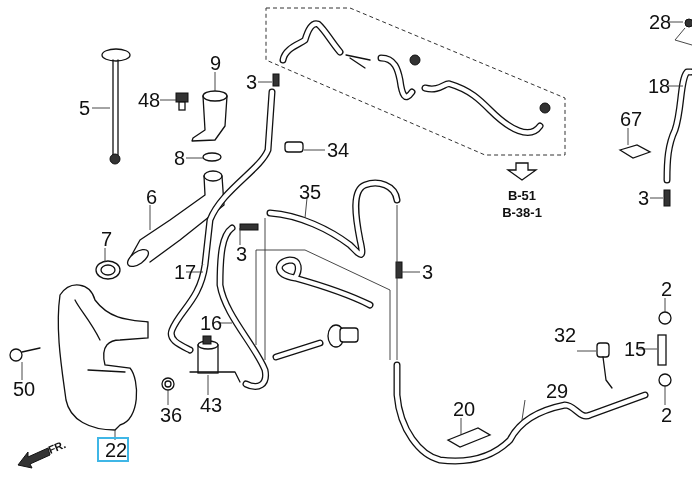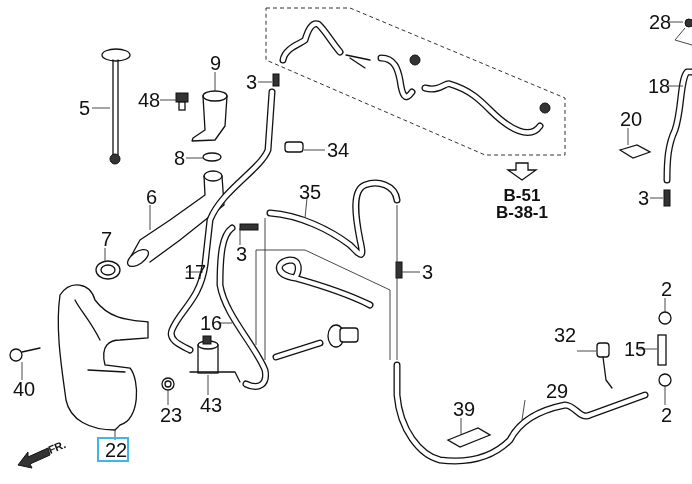--- a/index.html
+++ b/index.html
@@ -1,20 +1,20 @@
 <!DOCTYPE html>
 <html><head>
 <meta charset="utf-8">
 <style>
   html,body{margin:0;padding:0;background:#fff;}
   body{width:692px;height:484px;overflow:hidden;position:relative;font-family:"Liberation Sans",sans-serif;}
   #stage{position:absolute;left:0;top:0;width:692px;height:484px;}
   svg{position:absolute;left:0;top:0;}
   .lbl{position:absolute;font-size:20px;color:#111;line-height:14px;white-space:nowrap;}
-  .ref{position:absolute;font-size:17px;font-weight:bold;color:#111;line-height:14px;white-space:nowrap;text-align:center;}
+  .ref{position:absolute;font-size:13px;font-weight:bold;color:#111;line-height:14px;white-space:nowrap;text-align:center;}
   .hl{position:absolute;border:2px solid #3fb6e6;box-sizing:border-box;}
   .part{fill:none;stroke:#111;stroke-width:1.3;stroke-linejoin:round;stroke-linecap:round;}
   .hose{fill:none;stroke:#111;stroke-width:7;stroke-linecap:round;stroke-linejoin:round;}
   .hosein{fill:none;stroke:#fff;stroke-width:4.4;stroke-linecap:round;stroke-linejoin:round;}
   .lead{fill:none;stroke:#333;stroke-width:0.9;}
   .dash{fill:none;stroke:#333;stroke-width:1;stroke-dasharray:4 3;}
   .fill{fill:#fff;stroke:#111;stroke-width:1.3;}
   .dark{fill:#333;stroke:#111;stroke-width:1;}
 </style>
 </head>
@@ -202,35 +202,35 @@
 <span class="lbl" style="left:79px;top:101px">5</span>
 <span class="lbl" style="left:138px;top:93px">48</span>
 <span class="lbl" style="left:210px;top:56px">9</span>
 <span class="lbl" style="left:246px;top:75px">3</span>
 <span class="lbl" style="left:174px;top:151px">8</span>
 <span class="lbl" style="left:327px;top:143px">34</span>
 <span class="lbl" style="left:146px;top:190px">6</span>
 <span class="lbl" style="left:101px;top:232px">7</span>
 <span class="lbl" style="left:236px;top:247px">3</span>
 <span class="lbl" style="left:299px;top:185px">35</span>
-<span class="lbl" style="left:184px;top:265px">17</span>
+<span class="lbl" style="left:174px;top:265px">17</span>
 <span class="lbl" style="left:200px;top:316px">16</span>
 <span class="lbl" style="left:422px;top:265px">3</span>
-<span class="lbl" style="left:13px;top:382px">40</span>
-<span class="lbl" style="left:160px;top:408px">23</span>
+<span class="lbl" style="left:13px;top:382px">50</span>
+<span class="lbl" style="left:160px;top:408px">36</span>
 <span class="lbl" style="left:200px;top:398px">43</span>
 <div class="hl" style="left:97px;top:437px;width:32px;height:25px"></div>
 <span class="lbl" style="left:105px;top:443px">22</span>
 <span class="lbl" style="left:649px;top:15px">28</span>
 <span class="lbl" style="left:648px;top:79px">18</span>
-<span class="lbl" style="left:620px;top:112px">20</span>
+<span class="lbl" style="left:620px;top:112px">67</span>
 <span class="lbl" style="left:638px;top:191px">3</span>
 <span class="lbl" style="left:661px;top:282px">2</span>
 <span class="lbl" style="left:624px;top:342px">15</span>
 <span class="lbl" style="left:554px;top:328px">32</span>
 <span class="lbl" style="left:661px;top:408px">2</span>
 <span class="lbl" style="left:546px;top:384px">29</span>
-<span class="lbl" style="left:453px;top:402px">39</span>
+<span class="lbl" style="left:453px;top:402px">20</span>
 
 <span class="ref" style="left:500px;top:189px;width:44px">B-51</span>
 <span class="ref" style="left:492px;top:206px;width:60px">B-38-1</span>
 <span class="ref" style="left:48px;top:440px;font-size:11px;transform:rotate(-22deg)">FR.</span>
 </div>
 
 </body></html>

